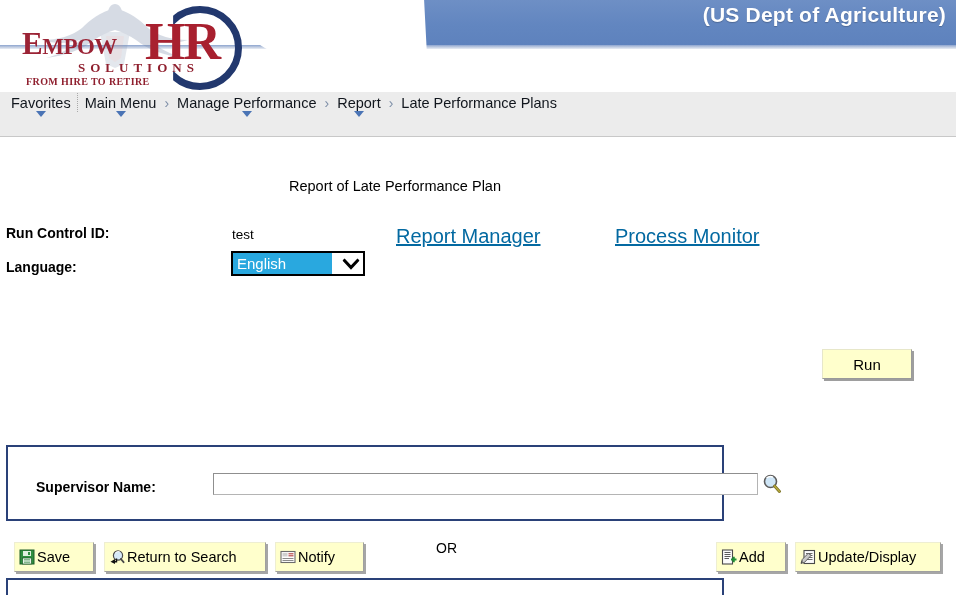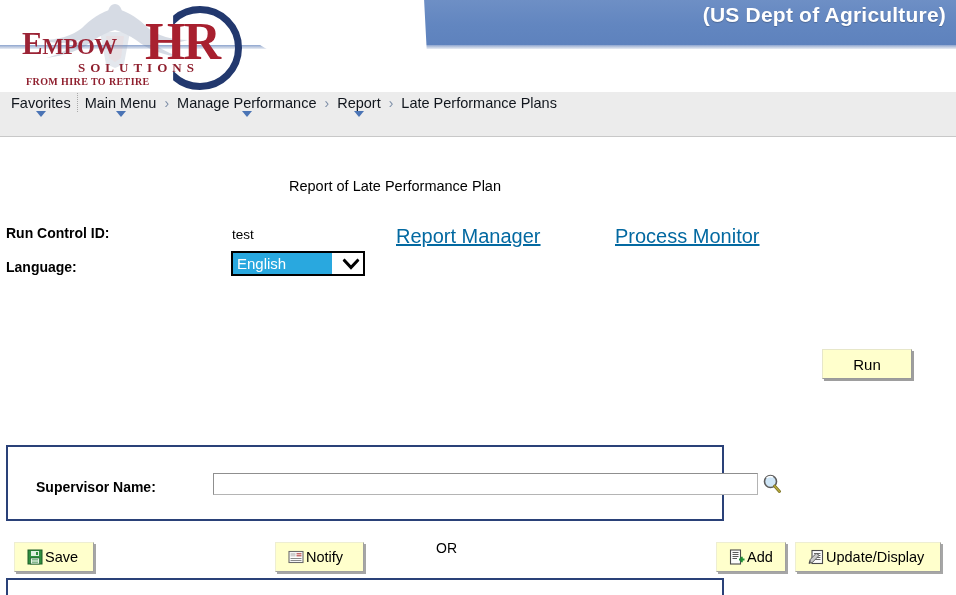--- a/index.html
+++ b/index.html
@@ -356,21 +356,21 @@
     height: 30px;
     background: #ffffcc;
     border: 1px solid #a0a0a0;
     border-top-color: #eeeed2;
     border-left-color: #eeeed2;
     box-shadow: 2px 2px 0 #a6a6a6;
     box-sizing: border-box;
     display: flex;
     align-items: center;
     gap: 2px;
-    padding: 0 5px 0 12px;
+    padding: 0 5px 0 4px;
     font-size: 14.5px;
     color: #000000;
     white-space: nowrap;
     cursor: pointer;
     top: 6px;
   }
   .tbtn .ticon {
     width: 16px;
     height: 16px;
     flex: 0 0 16px;
@@ -525,20 +525,30 @@
       <rect x="4" y="2" width="8" height="5" fill="#dff0df"></rect>
       <rect x="9" y="3" width="2" height="3" fill="#2f8f3f"></rect>
       <rect x="3.5" y="9" width="9" height="6" fill="#e8f4e8" stroke="#1d5c28" stroke-width="0.7"></rect>
       <line x1="5" y1="10.5" x2="11" y2="10.5" stroke="#6aa874" stroke-width="0.8"></line>
       <line x1="5" y1="12" x2="11" y2="12" stroke="#6aa874" stroke-width="0.8"></line>
       <line x1="5" y1="13.5" x2="11" y2="13.5" stroke="#6aa874" stroke-width="0.8"></line>
     </svg>
     <span>Save</span>
   </div>
 
+  <div class="tbtn btn-return-search">
+    <svg class="ticon" viewBox="0 0 16 16">
+      <circle cx="9" cy="6.5" r="4.6" fill="#d6e9f8" stroke="#4a4a4a" stroke-width="1.2"></circle>
+      <path d="M6.2 4 A4.6 4.6 0 0 1 10.6 2.6" stroke="#ffffff" stroke-width="1" fill="none"></path>
+      <line x1="11.9" y1="10" x2="14.6" y2="13.2" stroke="#4a4a4a" stroke-width="1.8" stroke-linecap="round"></line>
+      <path d="M6 10 L1.5 12.8 L6 15 Z" fill="#111111"></path>
+      <path d="M4 12.8 L7.5 12.8 L7.5 9.5" stroke="#111111" stroke-width="1.4" fill="none"></path>
+    </svg>
+    <span>Return to Search</span>
+  </div>
 
   <div class="tbtn btn-notify">
     <svg class="ticon" viewBox="0 0 16 16">
       <rect x="1" y="2.5" width="14" height="11" fill="#fdfdfd" stroke="#6b6b6b" stroke-width="1.1"></rect>
       <rect x="2.5" y="4" width="5" height="3.5" fill="#cfcfcf"></rect>
       <line x1="8.5" y1="4.8" x2="13.5" y2="4.8" stroke="#b03a3a" stroke-width="1.1"></line>
       <line x1="8.5" y1="6.8" x2="13.5" y2="6.8" stroke="#b03a3a" stroke-width="1.1"></line>
       <line x1="2.5" y1="9.5" x2="13.5" y2="9.5" stroke="#8a8a8a" stroke-width="1"></line>
       <line x1="2.5" y1="11.5" x2="13.5" y2="11.5" stroke="#8a8a8a" stroke-width="1"></line>
     </svg>

